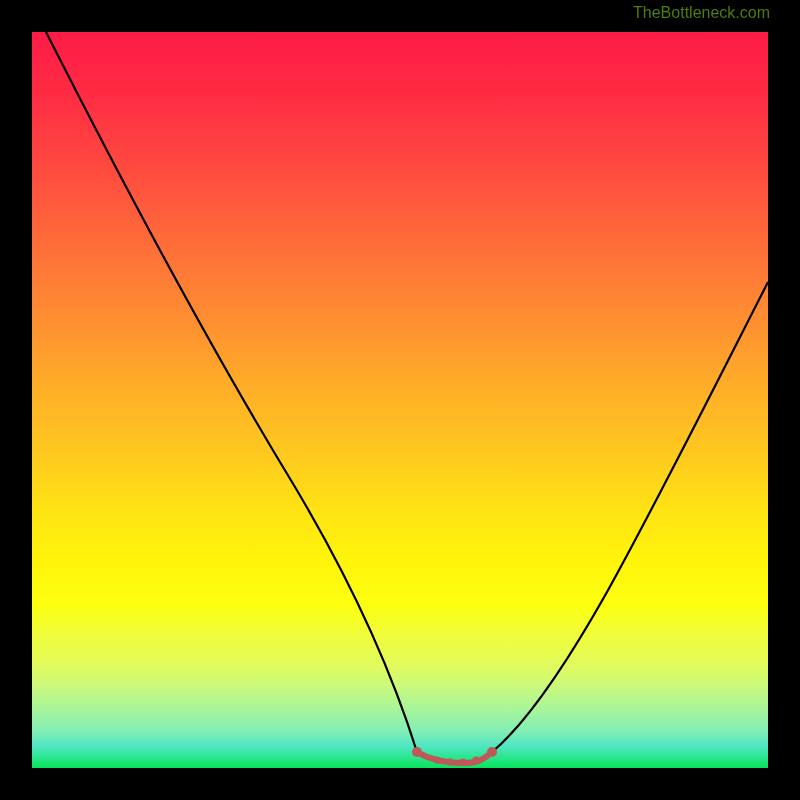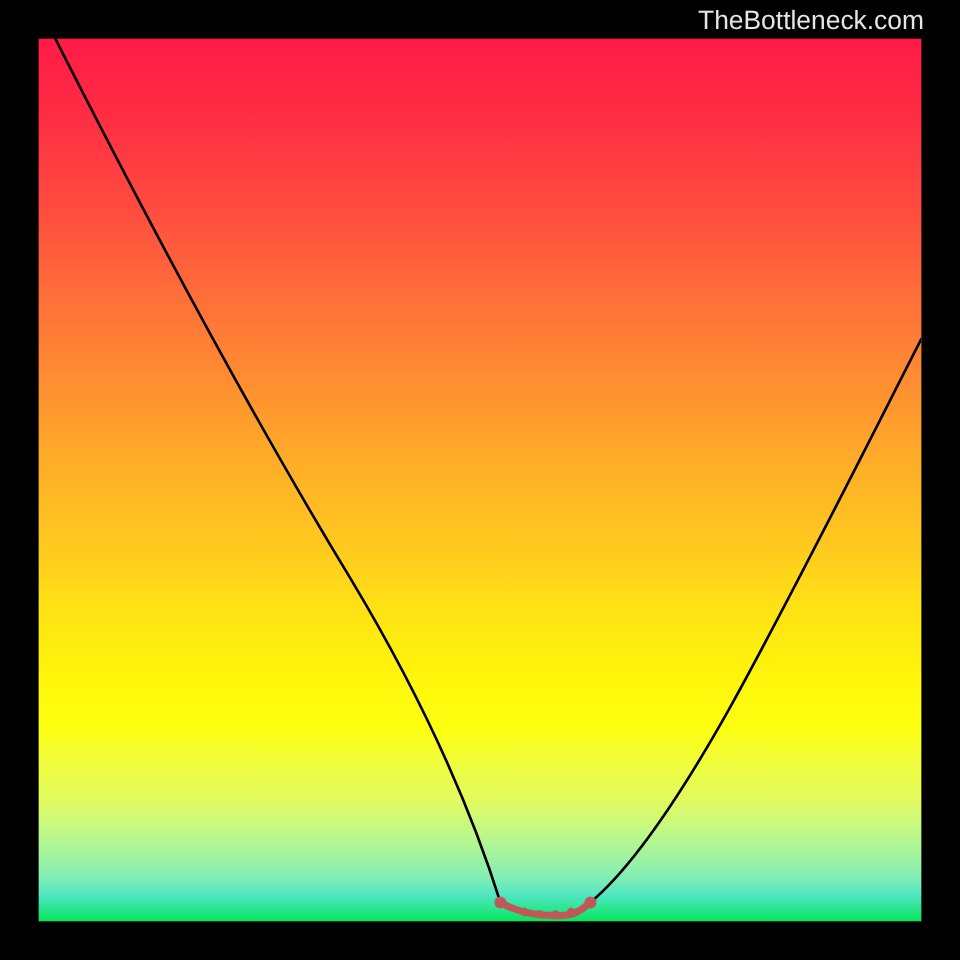--- a/index.html
+++ b/index.html
@@ -58,23 +58,23 @@
     left: 0;
     top: 0;
     width: 736px;
     height: 736px;
   }
   .attribution {
     position: absolute;
     top: 4px;
     right: 30px;
     font-family: Arial, Helvetica, sans-serif;
-    font-size: 22px;
+    font-size: 16px;
     font-weight: 400;
-    color: #e5e5e5;
+    color: #4d7c0f;
     letter-spacing: 0px;
   }
 </style>
 </head>
 <body>
 
 <div class="frame">
 
   <div class="plot-area">
     <div class="gradient"></div>

